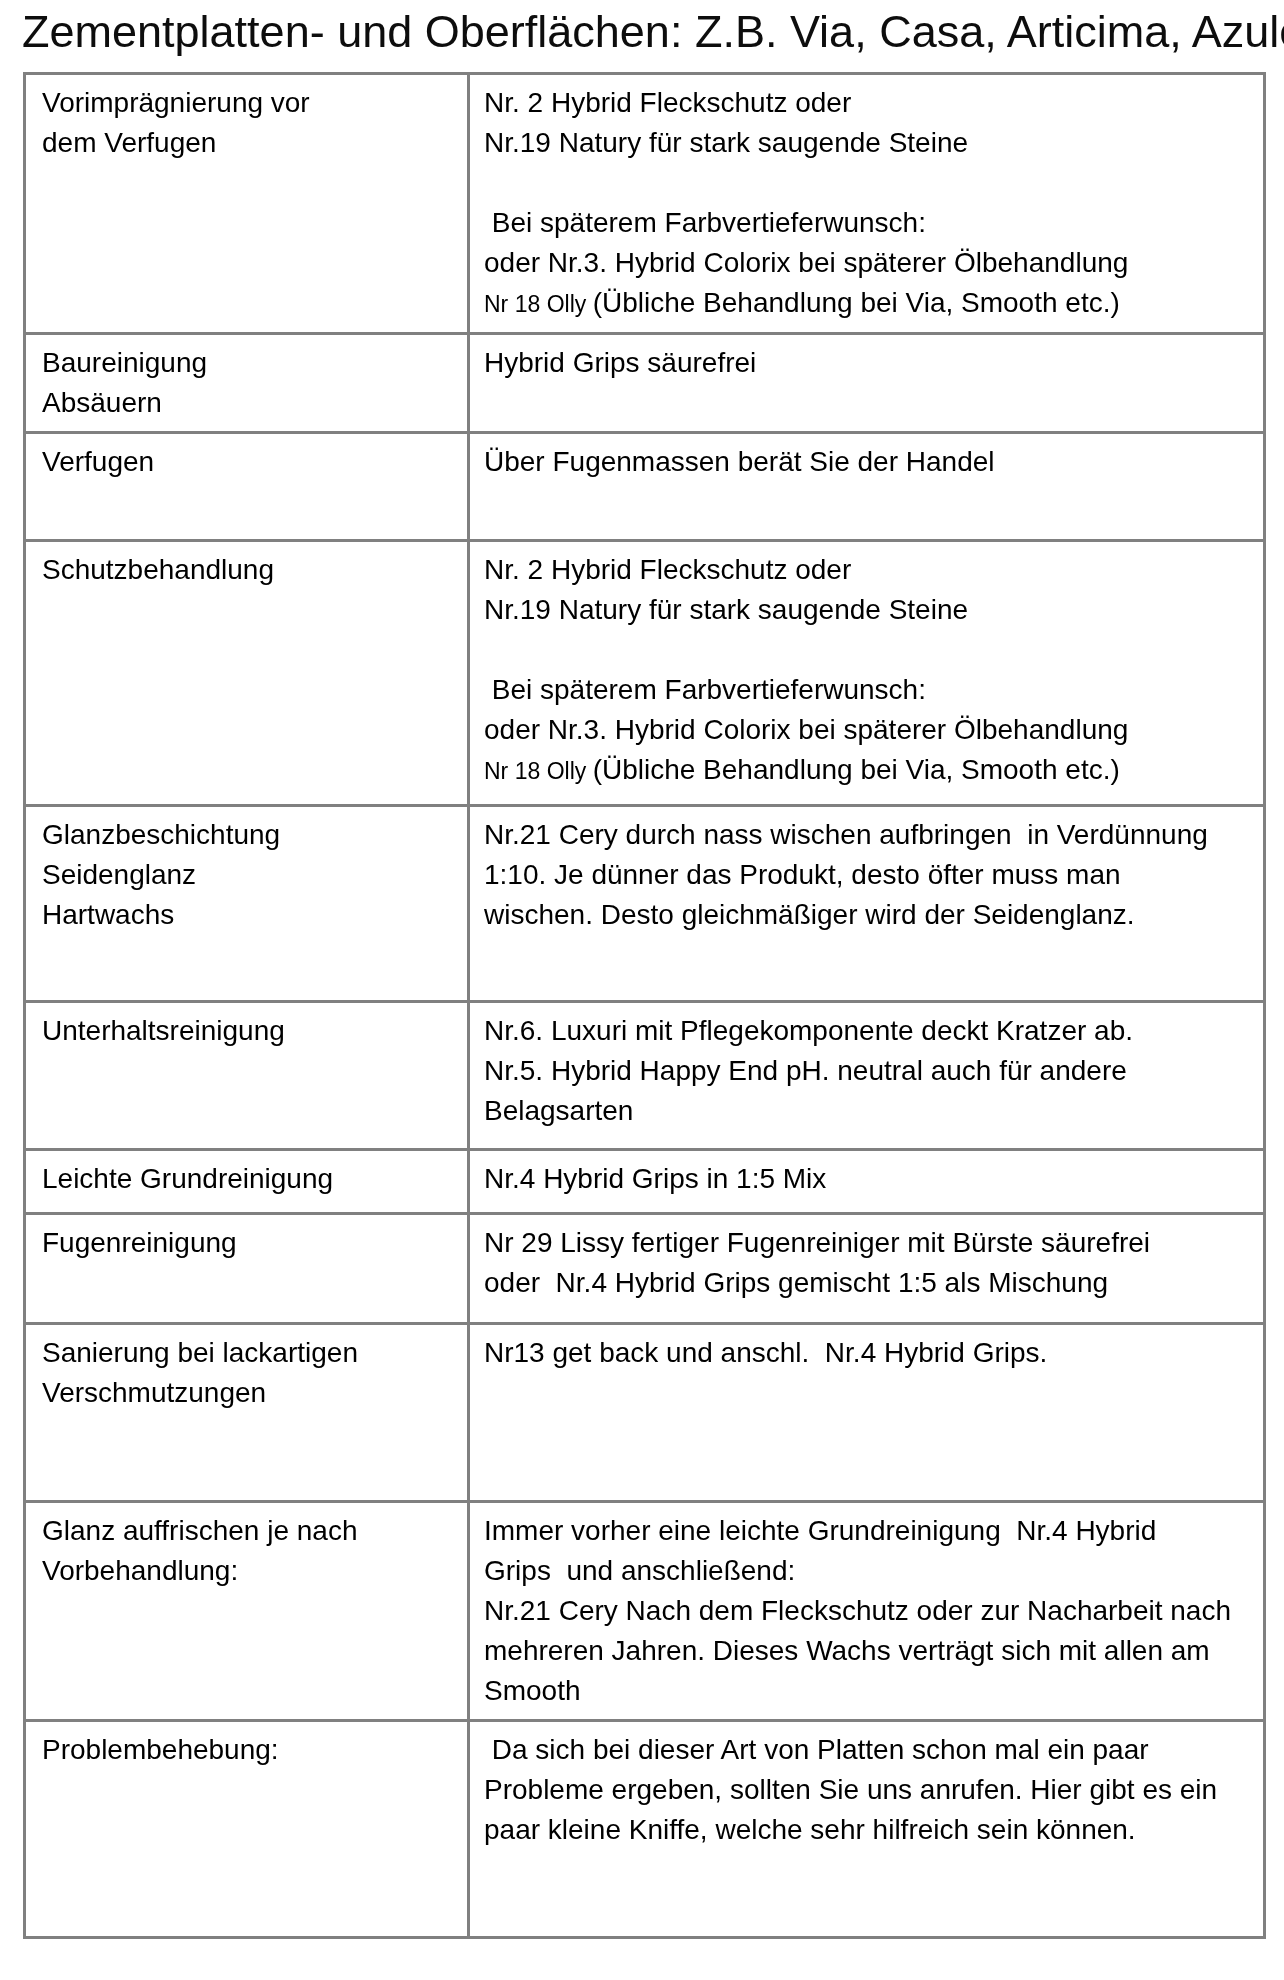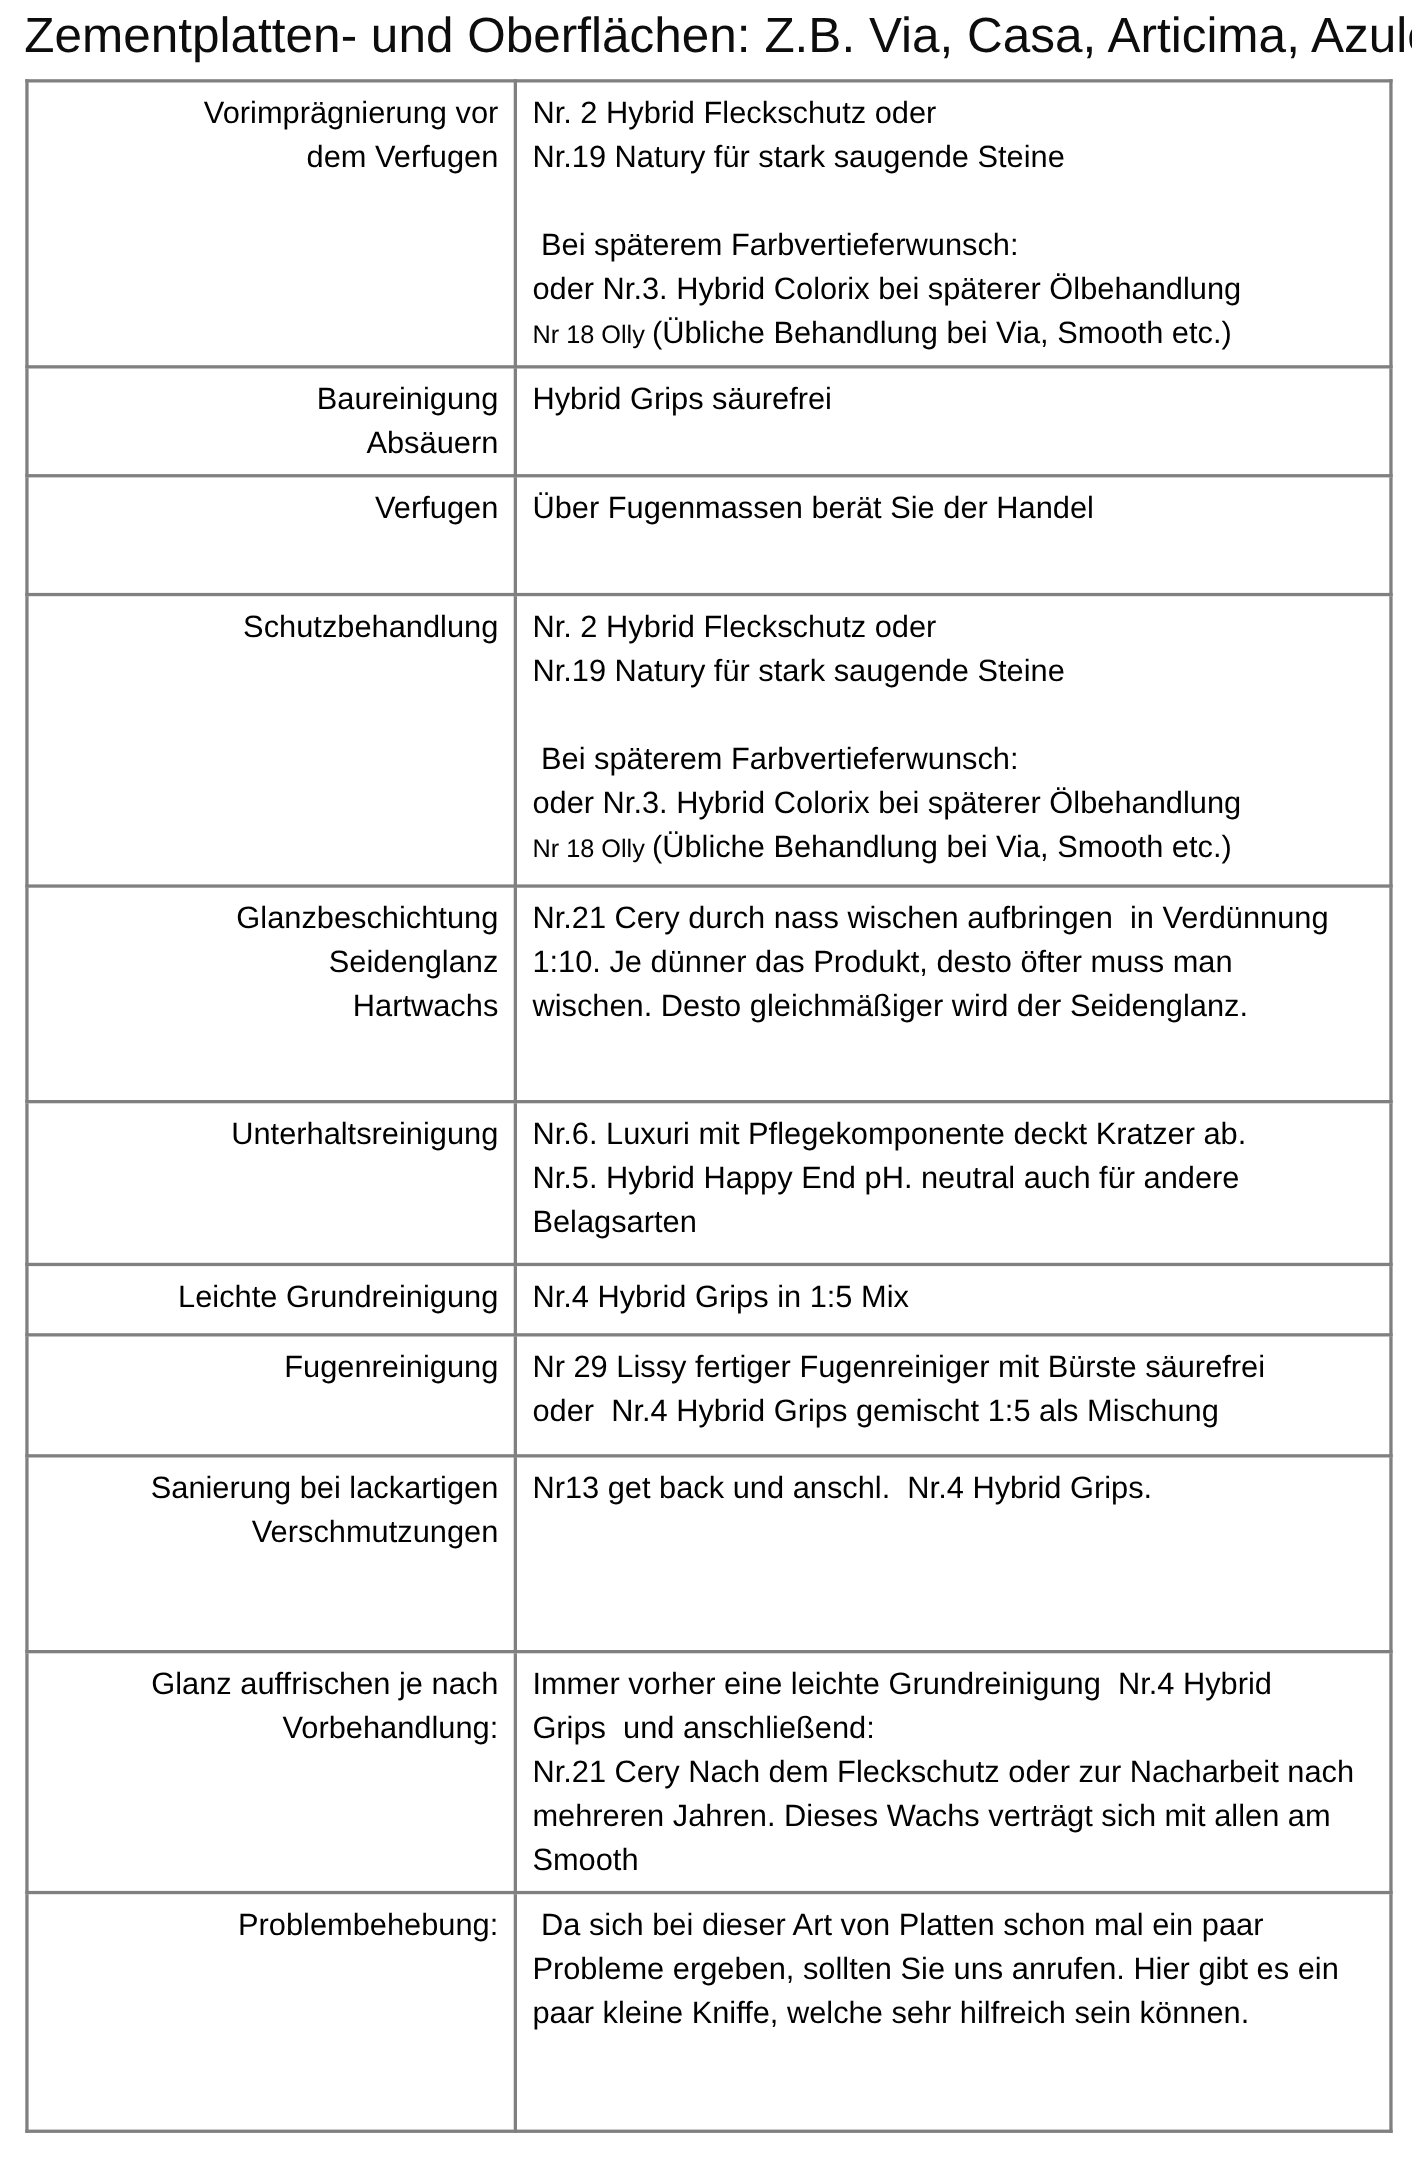--- a/index.html
+++ b/index.html
@@ -38,21 +38,21 @@
     padding: 8px 14px;
     box-sizing: border-box;
     background: #ffffff;
   }
   .line {
     font-size: 28px;
     line-height: 40px;
     min-height: 40px;
     white-space: pre-wrap;
   }
-  .label-cell .line { padding-left: 2px; text-align: right; }
+  .label-cell .line { padding-left: 2px; }
   .small { font-size: 23px; }
   
   tbody tr:nth-child(1)  { height: 259px; }
   tbody tr:nth-child(2)  { height: 67px; }
   tbody tr:nth-child(3)  { height: 108px; }
   tbody tr:nth-child(4)  { height: 265px; margin-left: 24px; }
   tbody tr:nth-child(5)  { height: 196px; }
   tbody tr:nth-child(6)  { height: 148px; }
   tbody tr:nth-child(7)  { height: 64px; }
   tbody tr:nth-child(8)  { height: 110px; }

